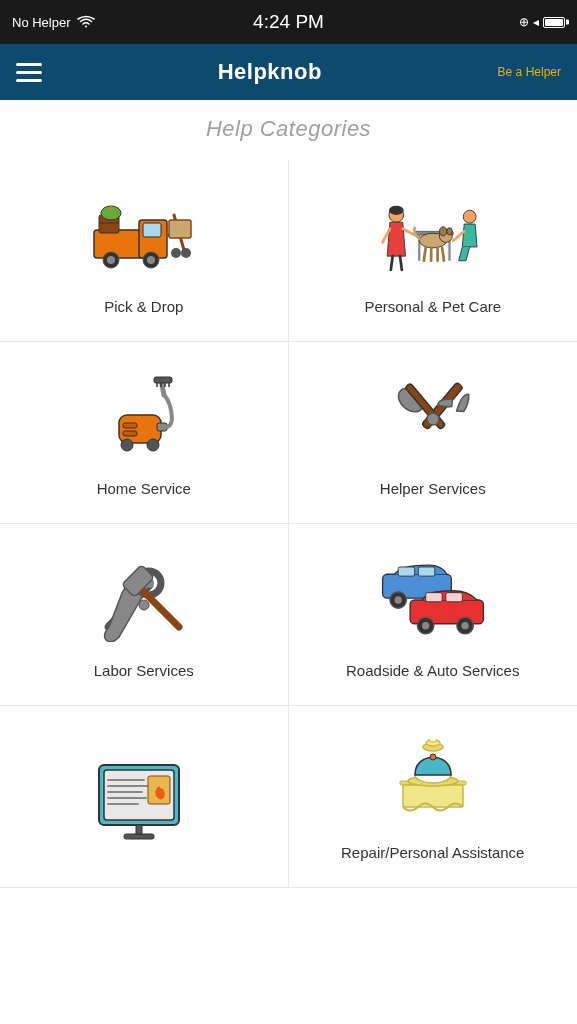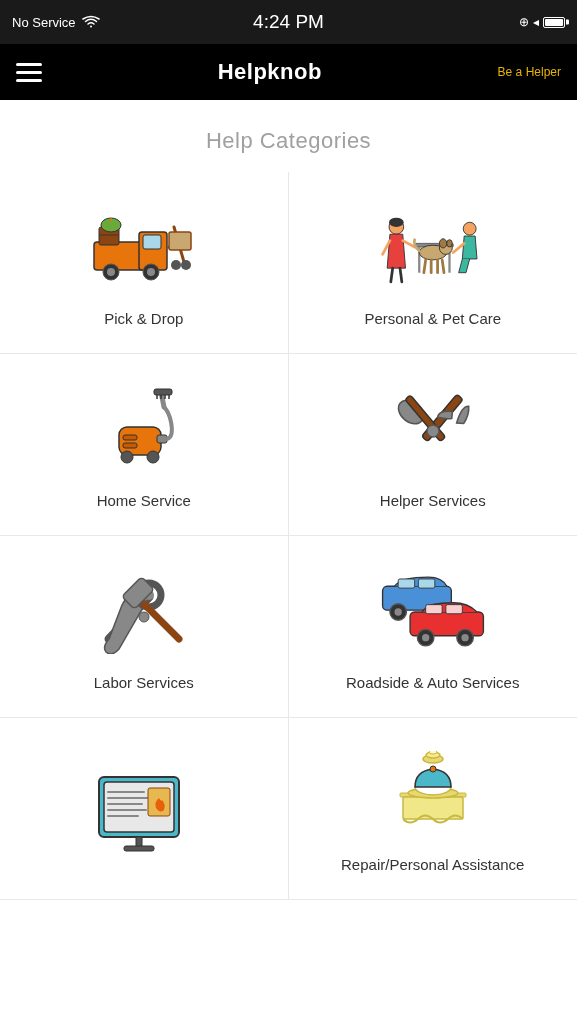--- a/index.html
+++ b/index.html
@@ -69,21 +69,21 @@
       left: 1px;
       top: 1px;
       bottom: 1px;
       width: 88%;
       background: #fff;
       border-radius: 1px;
     }
 
     
     .nav-bar {
-      background: #000000;
+      background: #0c4a6e;
       height: 56px;
       display: flex;
       align-items: center;
       justify-content: space-between;
       padding: 0 16px;
     }
     .hamburger {
       display: flex;
       flex-direction: column;
       gap: 5px;
@@ -104,21 +104,22 @@
     }
     .nav-helper {
       color: #e8b400;
       font-size: 12px;
       font-weight: 400;
     }
 
     
     .page-title-section {
       text-align: center;
-      padding: 28px 0 18px 0;
+      padding: 16px 0 18px 0;
+      font-style: italic;
     }
     .page-title {
       color: #a0a0a0;
       font-size: 22px;
       font-weight: 400;
       letter-spacing: 0.5px;
     }
 
     
     .categories-grid {
@@ -157,21 +158,21 @@
     }
 
     
     svg { display: block; }
   </style>
 </head>
 <body>
 
 <div class="status-bar">
   <div class="status-left">
-    <span>No Service</span>
+    <span>No Helper</span>
     <span class="wifi-icon">
       <svg width="18" height="14" viewBox="0 0 18 14" fill="none">
         <path d="M9 11.5 L9 11.5" stroke="white" stroke-width="2" stroke-linecap="round"></path>
         <path d="M6 9 Q9 6.5 12 9" stroke="white" stroke-width="1.5" fill="none" stroke-linecap="round"></path>
         <path d="M3.5 6.5 Q9 2 14.5 6.5" stroke="white" stroke-width="1.5" fill="none" stroke-linecap="round"></path>
         <path d="M1 4 Q9 -1 17 4" stroke="white" stroke-width="1.5" fill="none" stroke-linecap="round"></path>
       </svg>
     </span>
   </div>
   <div class="status-center">4:24 PM</div>

